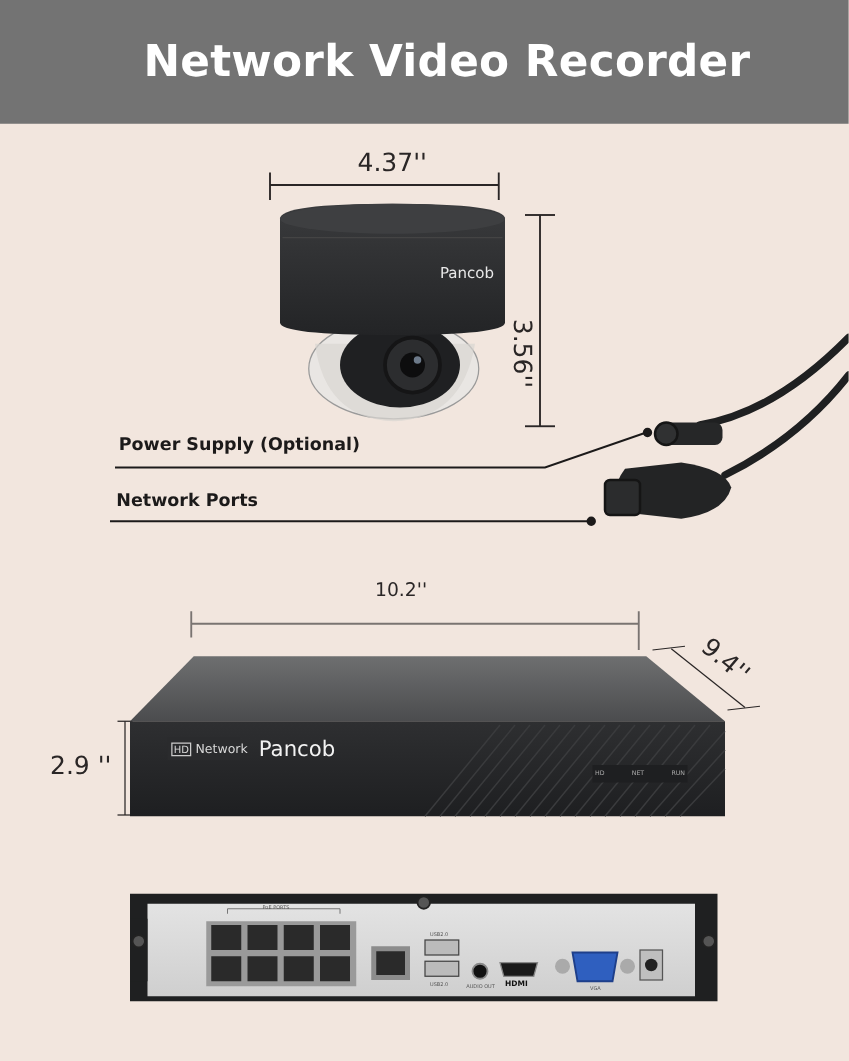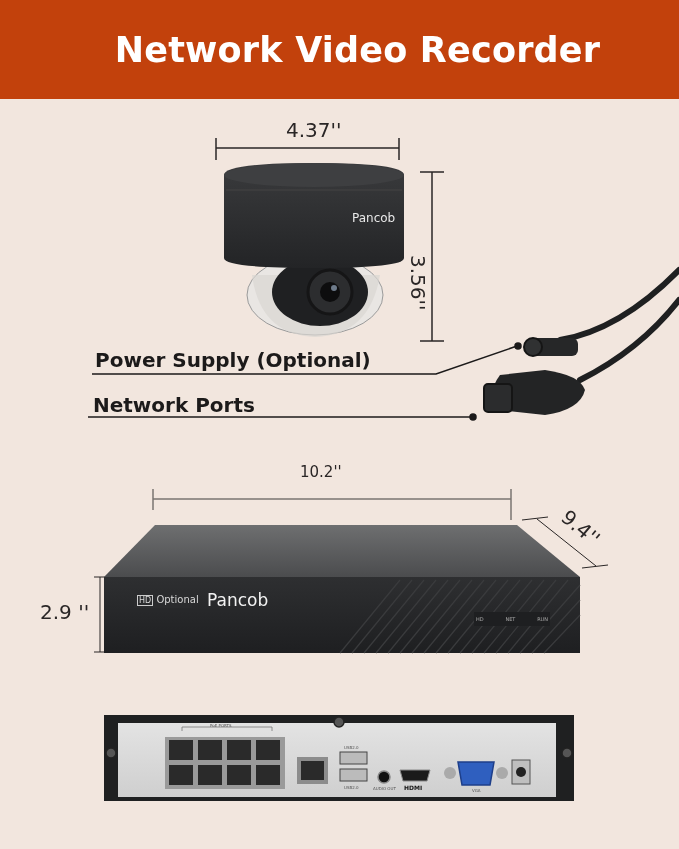--- a/index.html
+++ b/index.html
@@ -4,34 +4,34 @@
   <style>
     html, body { margin: 0; padding: 0; }
     body {
       width: 679px; height: 849px; overflow: hidden;
       background: #f2e6de;
       font-family: "Liberation Sans", sans-serif;
       position: relative;
     }
     .banner {
       position: absolute; left: 0; top: 0; width: 679px; height: 99px;
-      background: #c2410c;
+      background: #737373;
       display: flex; align-items: center; justify-content: center;
     }
     .banner-title {
       color: #ffffff; font-weight: bold; font-size: 35px;
       font-family: "DejaVu Sans", sans-serif; letter-spacing: 0.2px;
       margin-left: 36px;
     }
     .dim-text {
       position: absolute; color: #2a2626;
       font-family: "DejaVu Sans", sans-serif; font-size: 20px;
     }
     .label {
-      position: absolute; color: #1c1a1a; font-size: 20px; font-weight: bold;
+      position: absolute; color: #1c1a1a; font-size: 14px; font-weight: bold;
       font-family: "DejaVu Sans", sans-serif;
       text-align: right;
     }
     svg.layer { position: absolute; left: 0; top: 0; }
   </style>
 </head>
 <body>
 
 <div class="banner">
   <span class="banner-title">Network Video Recorder</span>
@@ -193,21 +193,21 @@
 
     <rect x="512" y="760" width="18" height="24" fill="#bfbfbf" stroke="#555" stroke-width="1"></rect>
     <circle cx="521" cy="772" r="5" fill="#222"></circle>
   </g>
 </svg>
 
 <div style="position:absolute; left:352px; top:211px; color:#e8e8e8; font-size:12px; font-family:'DejaVu Sans',sans-serif;">Pancob</div>
 
 <div style="position:absolute; left:137px; top:594px; color:#d8d8d8; font-size:10px; font-family:'DejaVu Sans',sans-serif;">
   <span style="border:1px solid #ccc; padding:0 1px; font-size:8px;">HD</span>
-  <span>Optional</span>
+  <span>Network</span>
 </div>
 <div style="position:absolute; left:207px; top:590px; color:#f2f2f2; font-size:17px; font-family:'DejaVu Sans',sans-serif;">Pancob</div>
 
 <div style="position:absolute; left:476px; top:616px; width:72px; display:flex; justify-content:space-between; color:#aaa; font-size:5px; font-family:'DejaVu Sans',sans-serif;">
   <span>HD</span>
   <span>NET</span>
   <span>RUN</span>
 </div>
 
 <div style="position:absolute; left:210px; top:723px; color:#555; font-size:4px; font-family:'DejaVu Sans',sans-serif;">PoE PORTS</div>

